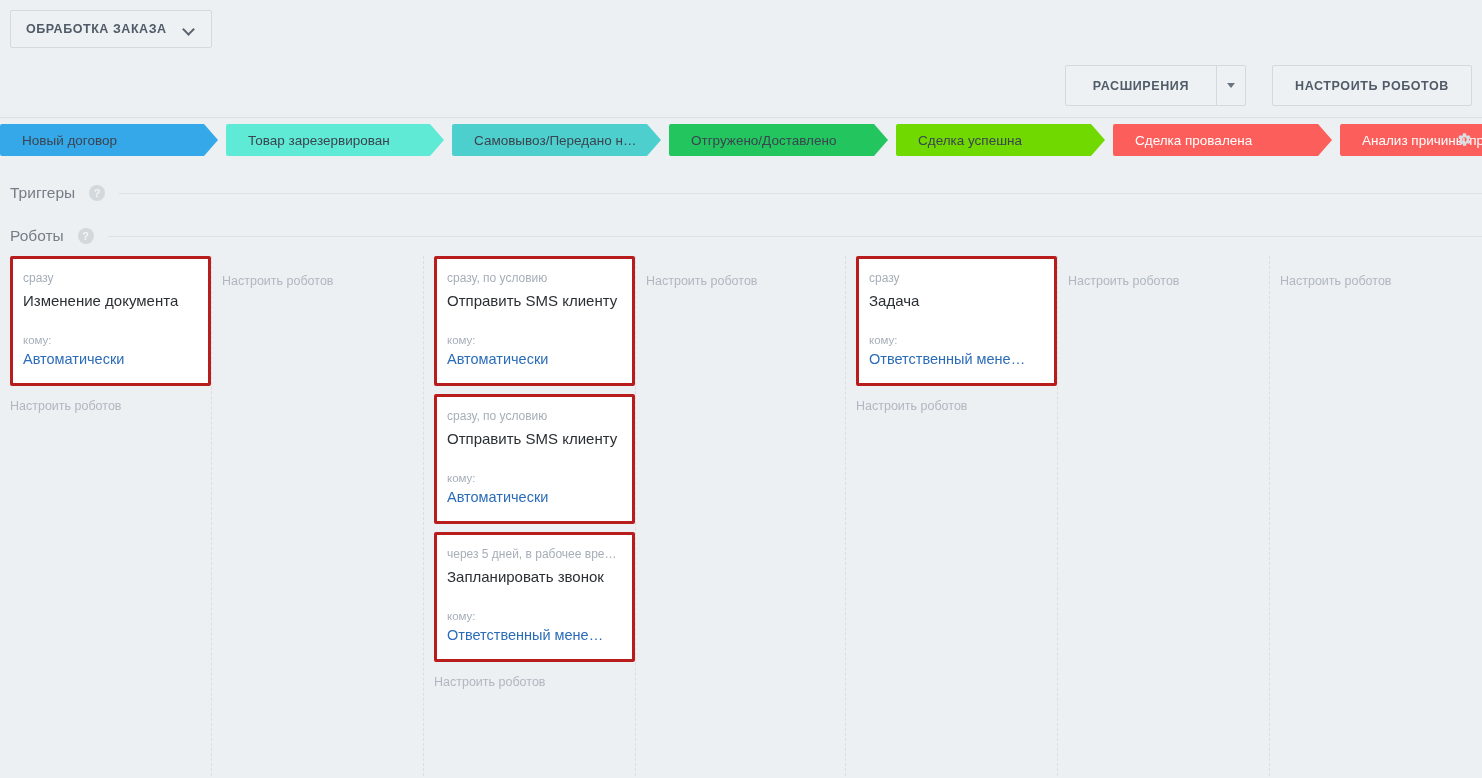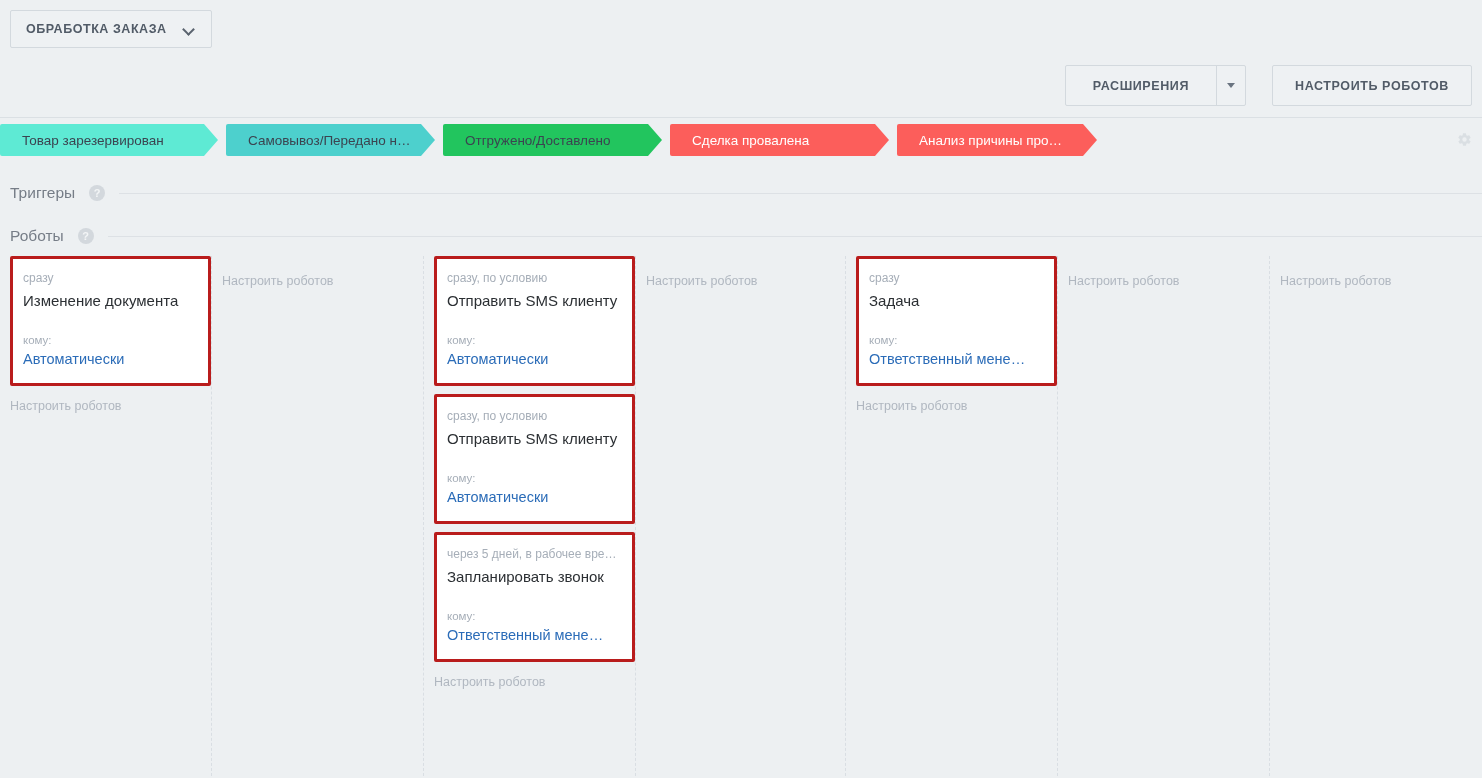--- a/index.html
+++ b/index.html
@@ -239,28 +239,34 @@
         <span class="caret-dn"></span>
       </span>
     </div>
     <div class="btn-plain">НАСТРОИТЬ РОБОТОВ</div>
   </div>
 
 </div>
 
 <div class="stage-bar">
   <div class="stages" id="stages">
+      <div class="stage" style="background: rgb(52, 168, 232); color: rgb(59, 68, 80); width: 218px;">
+        <span>Новый договор</span>
+      </div>
       <div class="stage" style="background: #5eead4; color: rgb(59, 68, 80); width: 218px;">
         <span>Товар зарезервирован</span>
       </div>
       <div class="stage" style="background: rgb(77, 208, 205); color: rgb(59, 68, 80); width: 209px;">
         <span>Самовывоз/Передано н…</span>
       </div>
       <div class="stage" style="background: #22c55e; color: rgb(59, 68, 80); width: 219px;">
         <span>Отгружено/Доставлено</span>
+      </div>
+      <div class="stage" style="background: rgb(111, 217, 0); color: rgb(59, 68, 80); width: 209px;">
+        <span>Сделка успешна</span>
       </div>
       <div class="stage" style="background: rgb(252, 94, 91); color: rgb(255, 255, 255); width: 219px;">
         <span>Сделка провалена</span>
       </div>
       <div class="stage" style="background: rgb(252, 94, 91); color: rgb(255, 255, 255); width: 200px;">
         <span>Анализ причины про…</span>
       </div>
     </div>
   <div class="stage-gear">
     <svg width="15" height="15" viewBox="0 0 24 24" aria-hidden="true">

